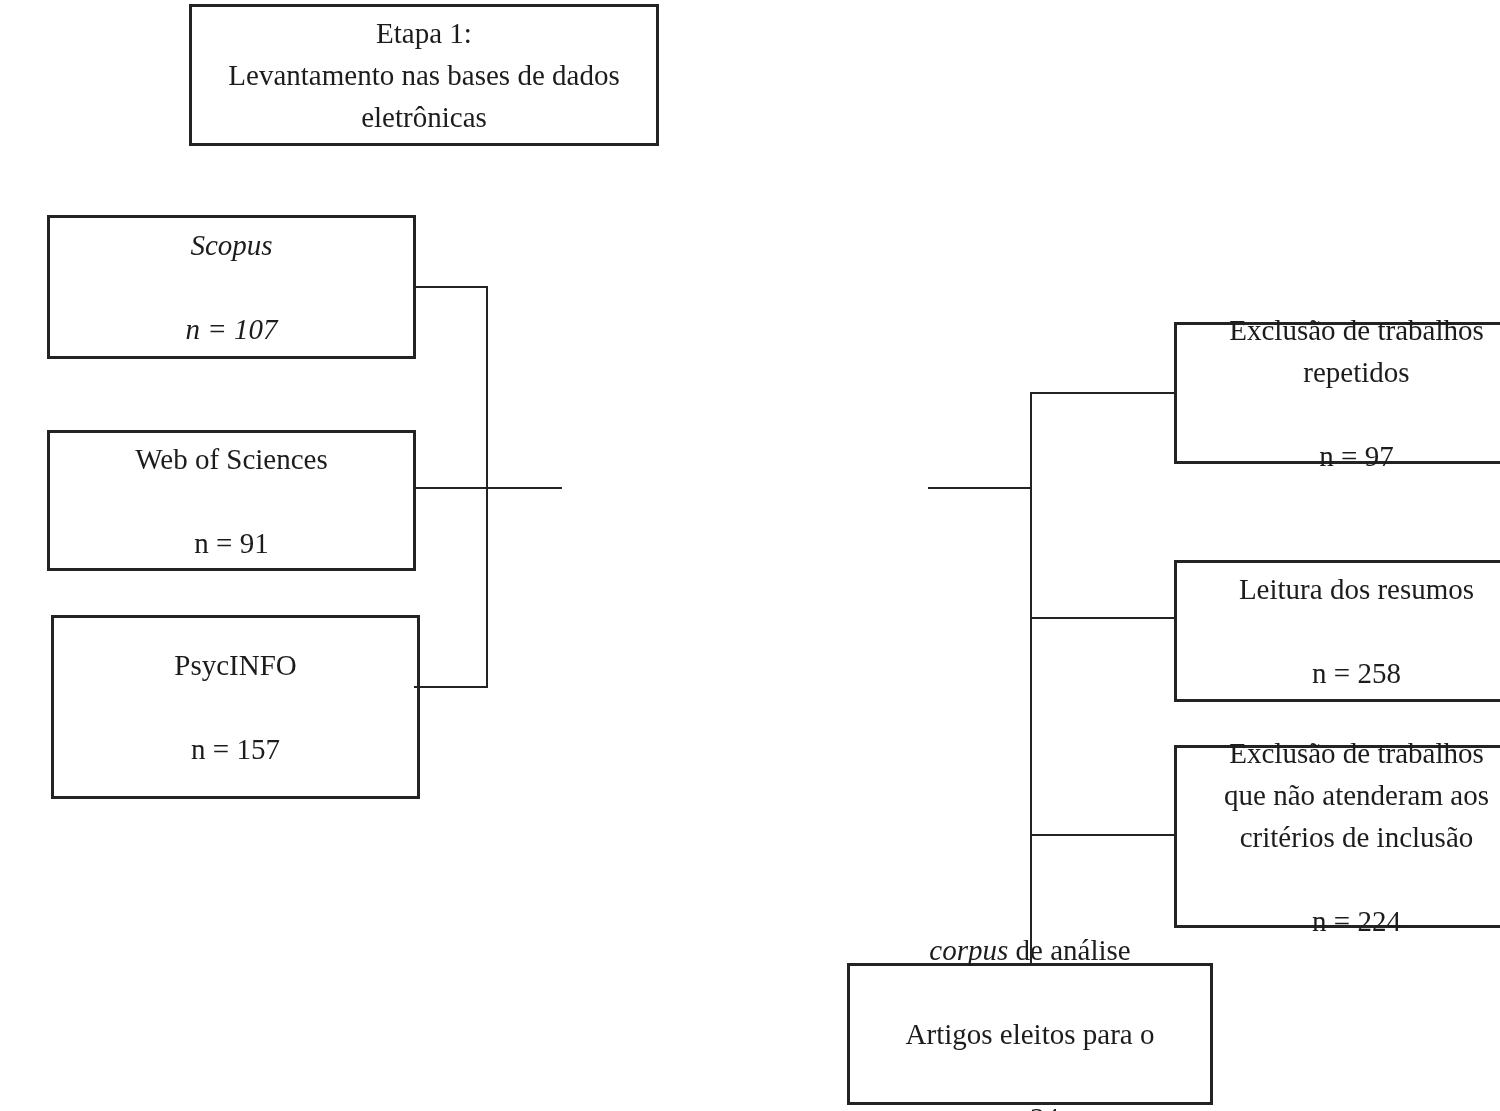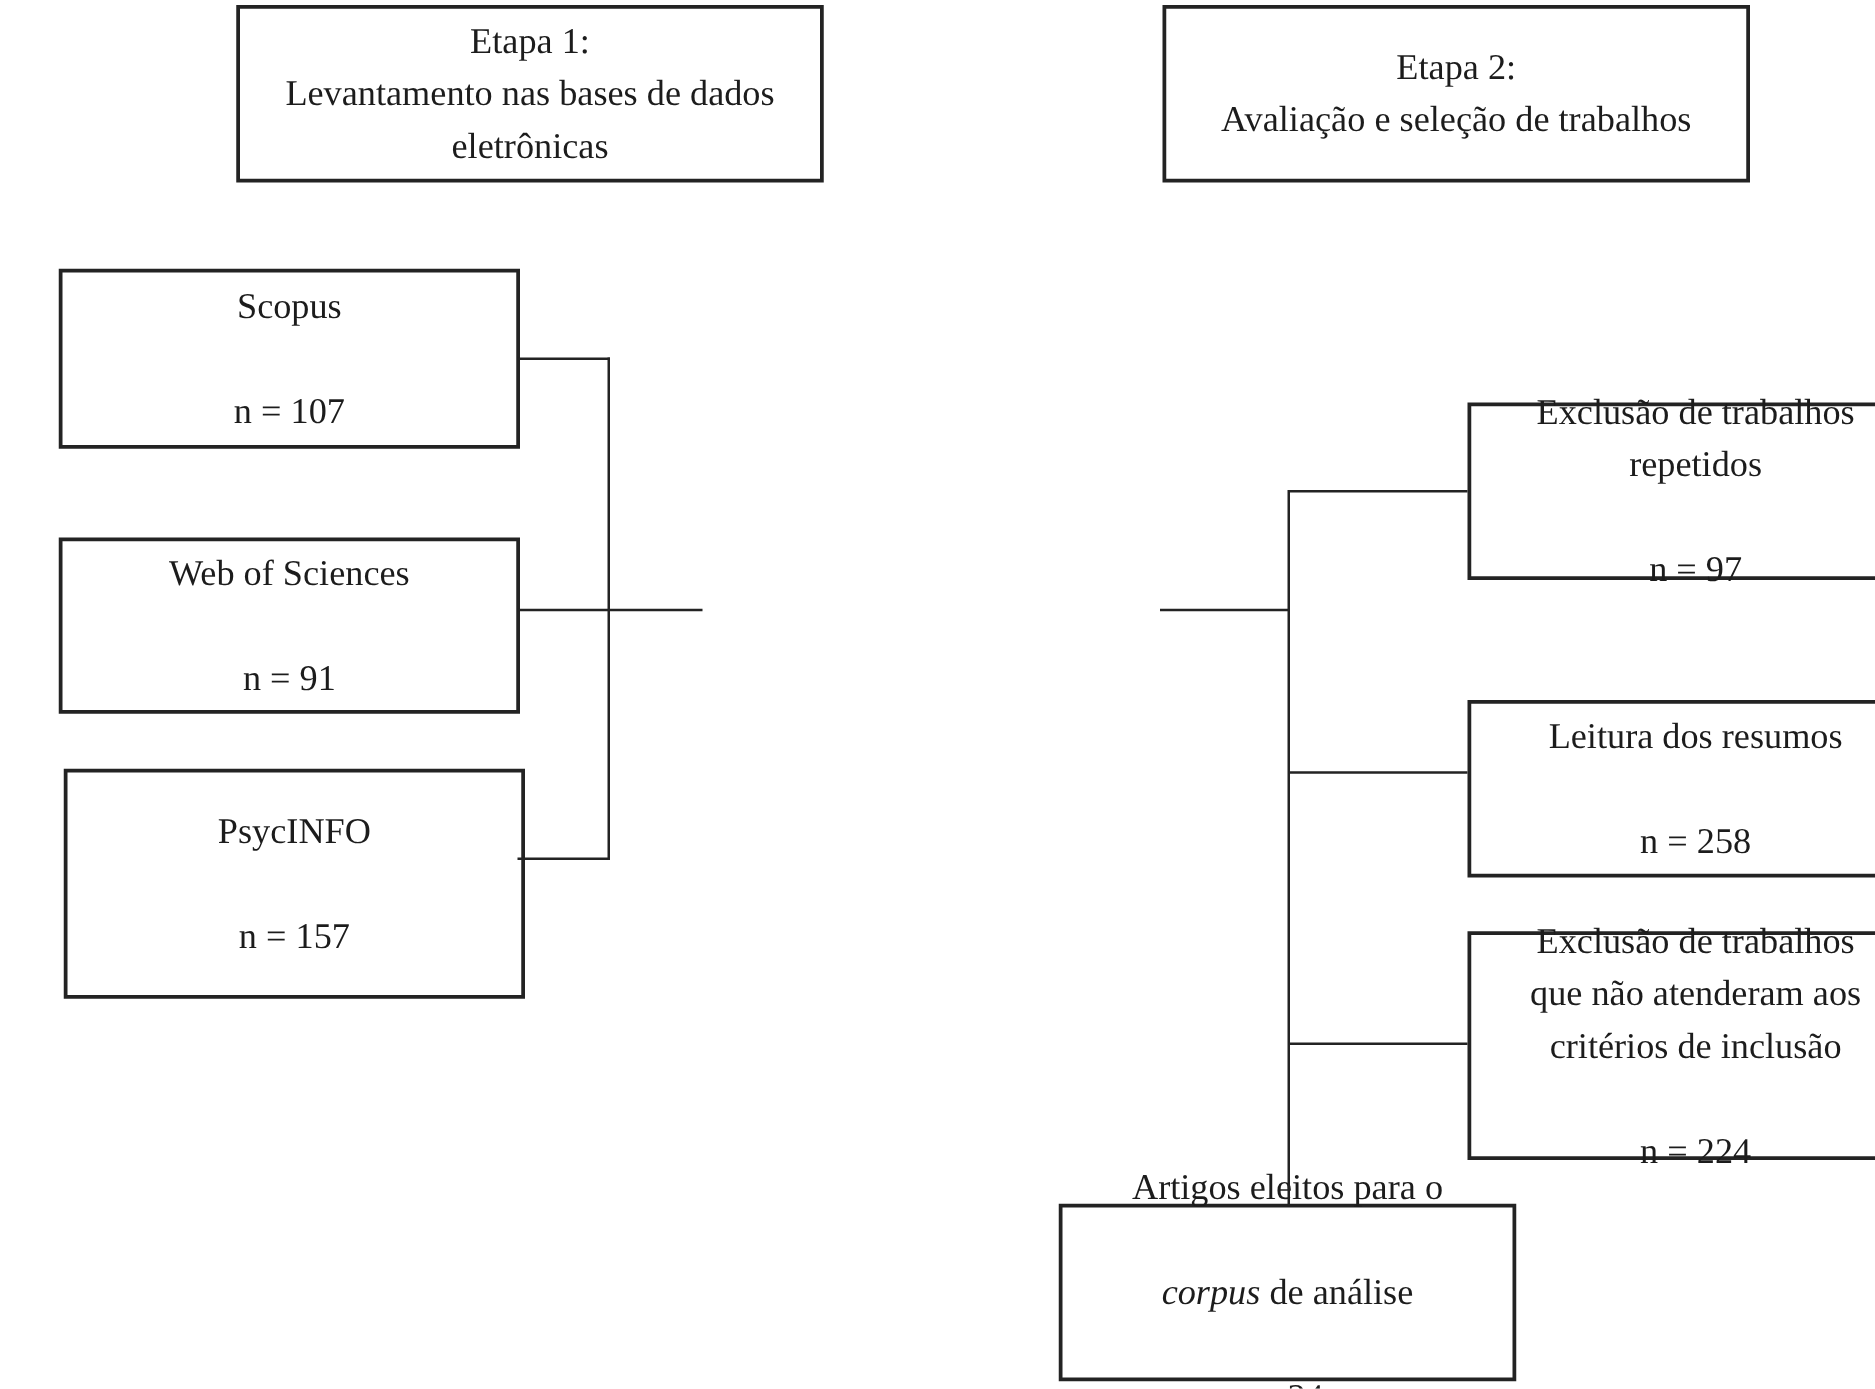--- a/index.html
+++ b/index.html
@@ -33,21 +33,21 @@
     white-space: pre-line;
     padding: 0 6px;
   }
   .hline, .vline {
     position: absolute;
     background: #232323;
   }
   
   .b-etapa1   { left: 145px;  top: 4px;   width: 470px; height: 142px; }
   .b-etapa2   { left: 886px;  top: 4px;   width: 470px; height: 142px; }
-  .b-scopus   { left: 3px;    top: 215px; width: 369px; height: 144px; }
+  .b-scopus   { left: 3px;    top: 215px; width: 369px; height: 144px; font-style: italic; }
   .b-web      { left: 3px;    top: 430px; width: 369px; height: 141px; }
   .b-psyc     { left: 7px;    top: 615px; width: 369px; height: 184px; }
   .b-located  { left: 518px;  top: 416px; width: 367px; height: 144px; }
   .b-excl1    { left: 1130px; top: 322px; width: 365px; height: 142px; }
   .b-leitura  { left: 1130px; top: 560px; width: 365px; height: 142px; }
   .b-excl2    { left: 1130px; top: 745px; width: 365px; height: 183px; }
   .b-final    { left: 803px;  top: 963px; width: 366px; height: 142px; }
   
   .c-scopus      { left: 370px; top: 286px; width: 74px;  height: 2px; }
   .c-web         { left: 370px; top: 487px; width: 148px; height: 2px; }
@@ -62,24 +62,20 @@
 </style>
 </head>
 <body>
 
 <div id="canvas">
 
   <div class="box b-etapa1">
     <div class="box-text">Etapa 1:
 Levantamento nas bases de dados
 eletrônicas</div>
-  </div>
-  <div class="box b-etapa2">
-    <div class="box-text">Etapa 2:
-Avaliação e seleção de trabalhos</div>
   </div>
 
   <div class="box b-scopus">
     <div class="box-text">
       <div>Scopus</div>
       <div>n = 107</div>
     </div>
   </div>
   <div class="box b-web">
     <div class="box-text">
@@ -112,22 +108,22 @@
     <div class="box-text">
       <div>Exclusão de trabalhos
 que não atenderam aos
 critérios de inclusão</div>
       <div>n = 224</div>
     </div>
   </div>
 
   <div class="box b-final">
     <div class="box-text">
+      <div><i>corpus</i><span> de análise</span></div>
       <div>Artigos eleitos para o</div>
-      <div><i>corpus</i><span> de análise</span></div>
       <div class="keep-spaces">n  34</div>
     </div>
   </div>
 
   <div class="hline c-scopus"></div>
   <div class="hline c-web"></div>
   <div class="hline c-psyc"></div>
   <div class="vline c-left-trunk"></div>
   <div class="hline c-located-out"></div>
   <div class="vline c-right-trunk"></div>

